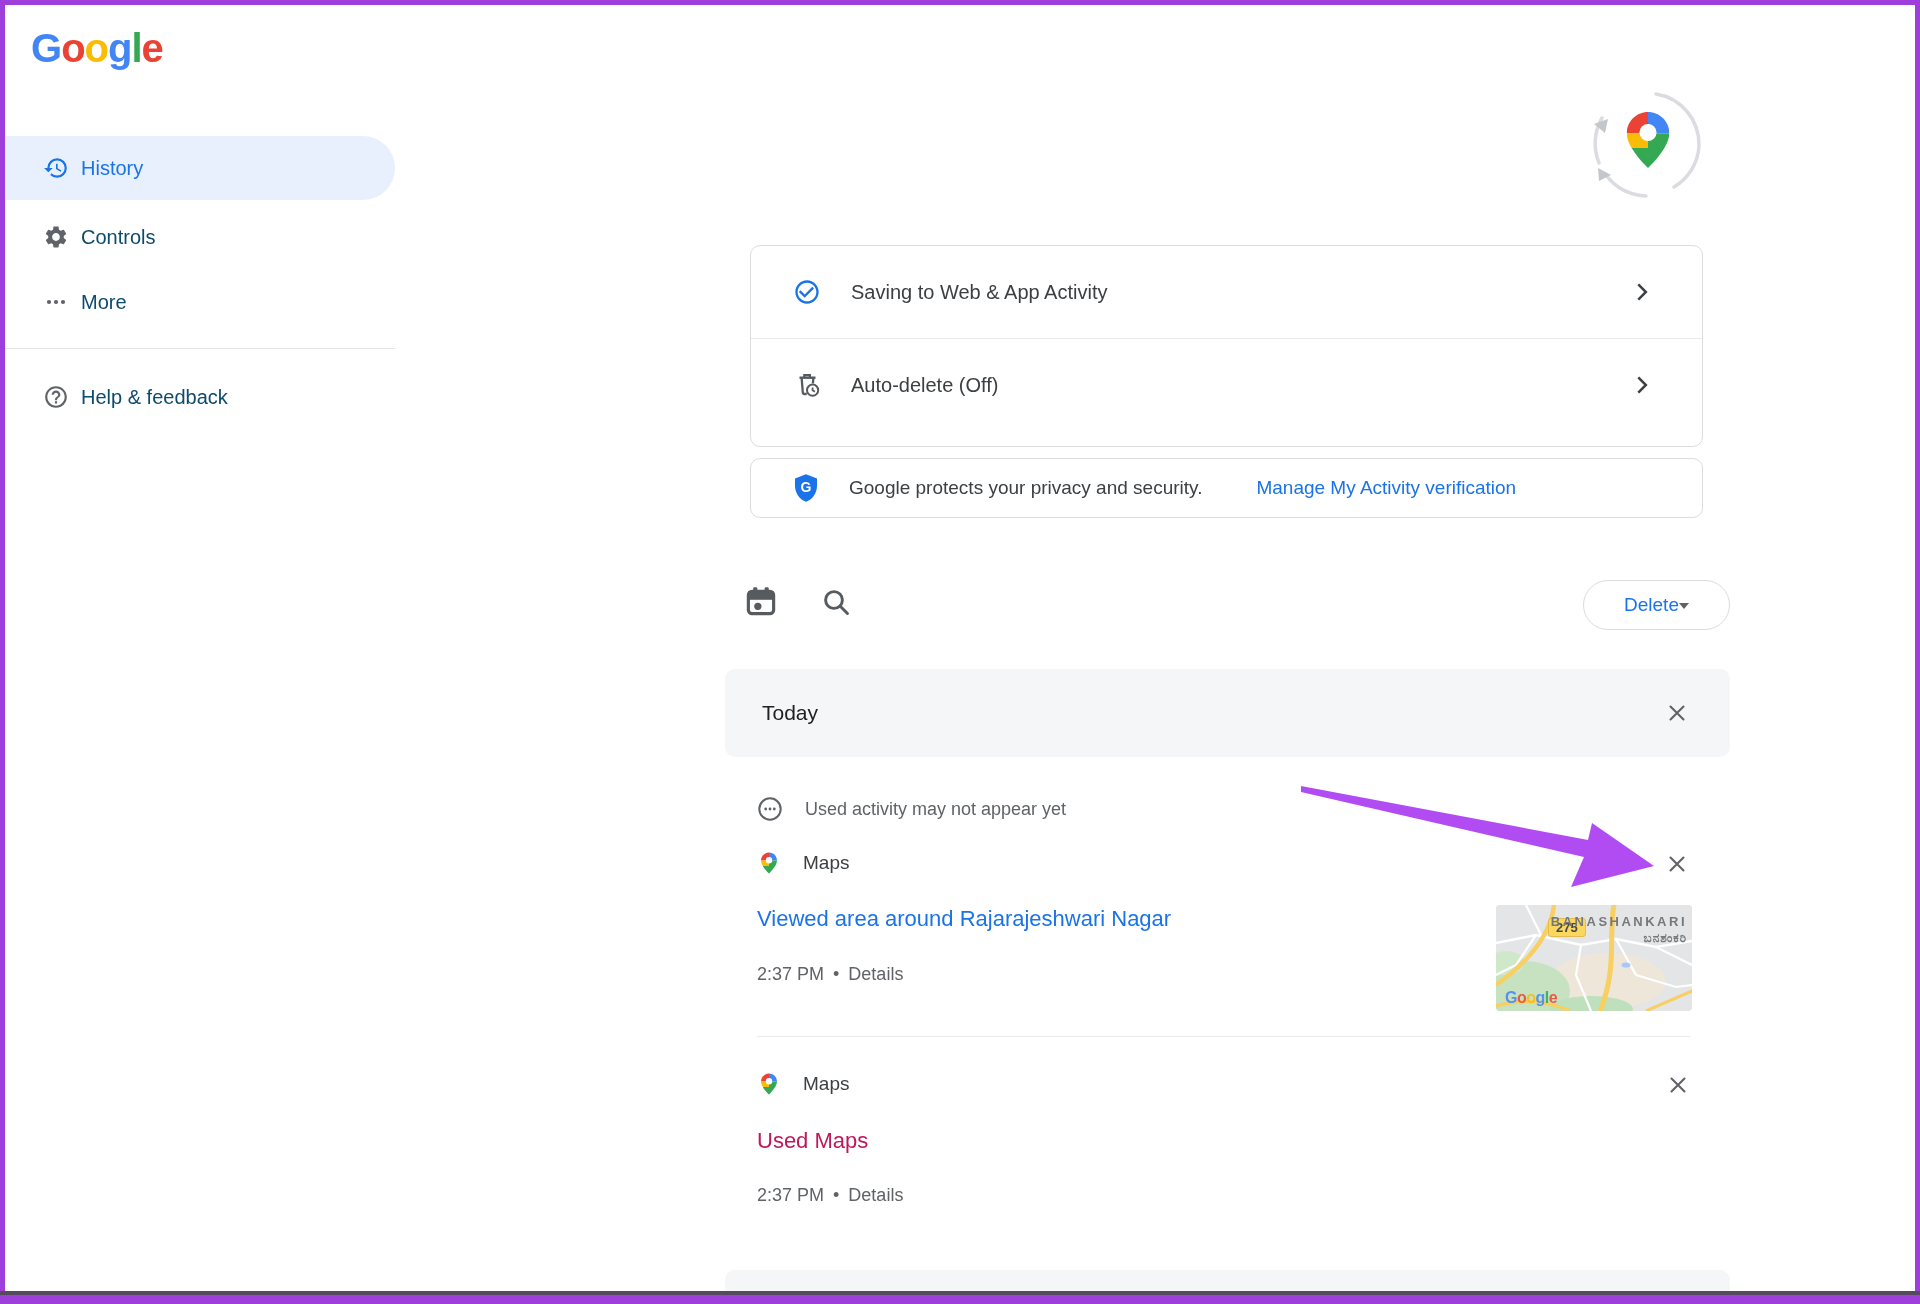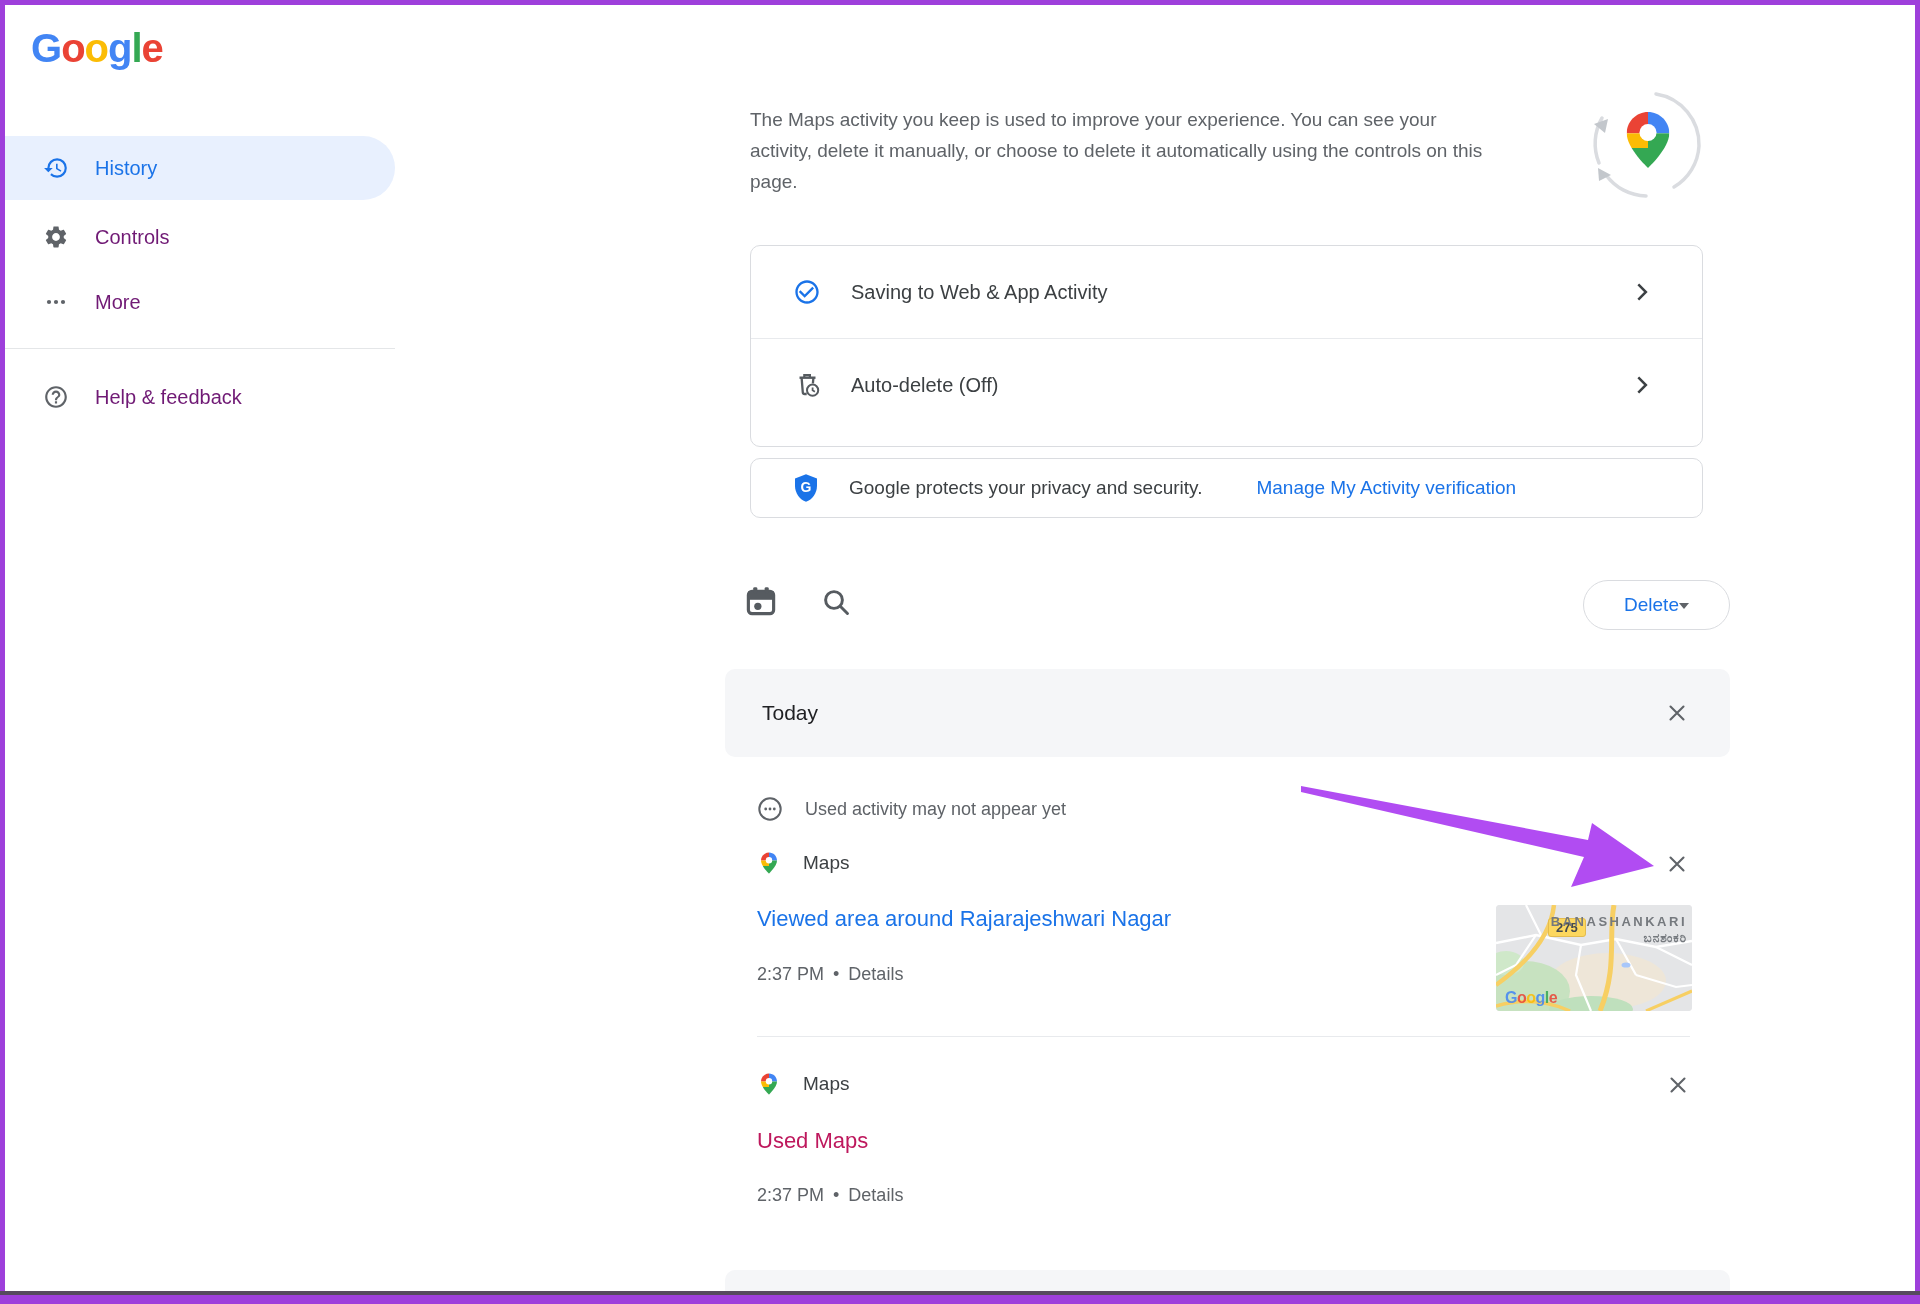--- a/index.html
+++ b/index.html
@@ -12,22 +12,22 @@
   .b-left{ top:0; left:0; width:5px; height:1304px; }
   .b-right{ top:0; right:0; width:5px; height:1304px; }
   .b-bottom{ left:0; bottom:0; width:1920px; height:9px; }
   .b-bottom-dark{ left:0; bottom:9px; width:1920px; height:4px; background:#564a5e; }
 
   
   .logo { position:absolute; left:31px; top:26px; font-size:40px; font-weight:bold; letter-spacing:-1px; }
   .c-blue{ color:#4285F4; } .c-red{ color:#EA4335; } .c-yellow{ color:#FBBC05; } .c-green{ color:#34A853; }
 
   
-  .side-item { position:absolute; left:5px; width:390px; height:64px; display:flex; align-items:center; padding-left:38px; gap:26px; cursor:pointer; }
-  .side-item .lbl { font-size:20px; font-weight:500; color:#701a75; }
+  .side-item { position:absolute; left:5px; width:390px; height:64px; display:flex; align-items:center; padding-left:38px; gap:12px; cursor:pointer; }
+  .side-item .lbl { font-size:20px; font-weight:500; color:#0c4a6e; }
   .side-item.selected { background:#e8f0fe; border-radius:0 32px 32px 0; }
   .side-item.selected .lbl { color:#1a73e8; }
   .side-divider { position:absolute; left:5px; top:348px; width:390px; height:1px; background:#e4e6e8; }
 
   
   .hero { position:absolute; left:1586px; top:82px; width:124px; height:124px; }
   .hero svg { position:absolute; }
 
   .intro { position:absolute; left:750px; top:104px; width:748px; font-size:19px; line-height:31px; color:#5f6368; }
 
@@ -151,21 +151,20 @@
       <path d="M60 114a51 51 0 0 1-40-21" stroke="#dadce0" stroke-width="3.5" fill="none" stroke-linecap="round"></path>
       <path d="M13 81a51 51 0 0 1 3-45" stroke="#dadce0" stroke-width="3.5" fill="none" stroke-linecap="round"></path>
       <path d="M8 42l14-5-3 14z" fill="#c3c7cc"></path>
       <path d="M12 86l13 7-12 6z" fill="#c3c7cc"></path>
     </svg>
     <svg width="64" height="64" viewBox="0 0 24 24" style="left:30px; top:26px">
         <use href="#mapsPin"></use>
       </svg>
   </div>
 
-  <div class="intro">The Maps activity you keep is used to improve your experience. You can see your activity, delete it manually, or choose to delete it automatically using the controls on this page.</div>
 
   <div class="card settings-card">
     <div class="settings-row">
       <span class="icon-btn">
         <svg width="28" height="28" viewBox="0 0 24 24">
             <path fill="#1a73e8" d="M16.59 7.58L10 14.17l-3.59-3.58L5 12l5 5 8-8zM12 2C6.48 2 2 6.48 2 12s4.48 10 10 10 10-4.48 10-10S17.52 2 12 2zm0 18c-4.41 0-8-3.59-8-8s3.59-8 8-8 8 3.59 8 8-3.59 8-8 8z"></path>
           </svg>
       </span>
       <span class="lbl">Saving to Web &amp; App Activity</span>
       <span class="icon-btn">

